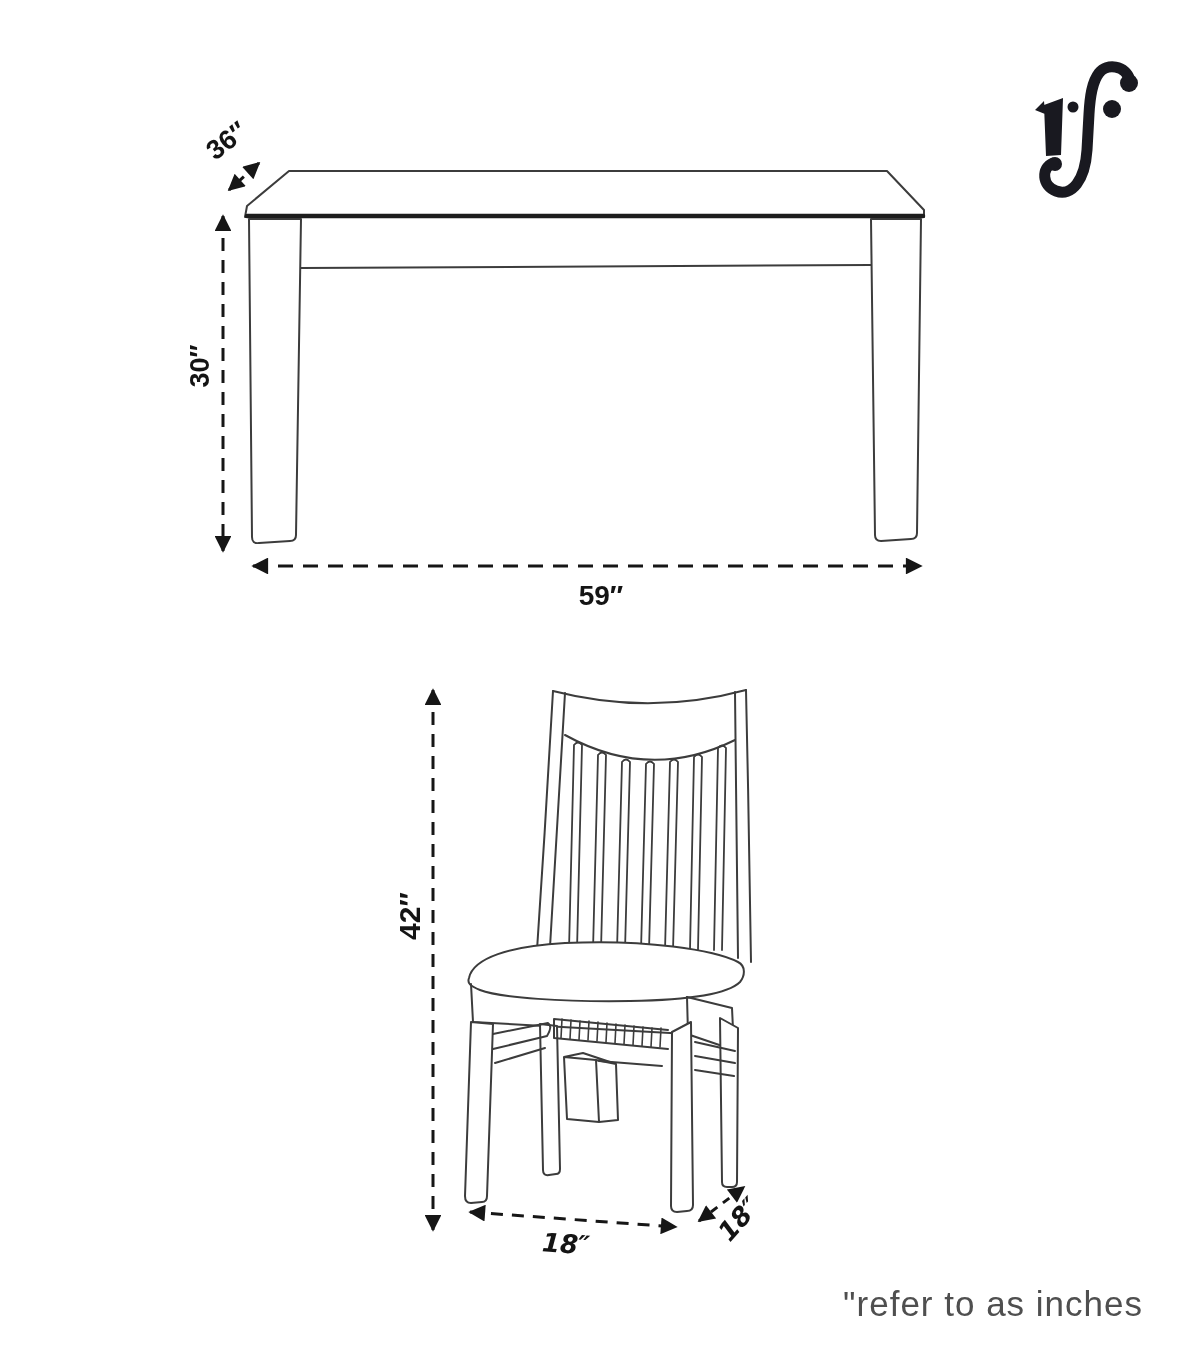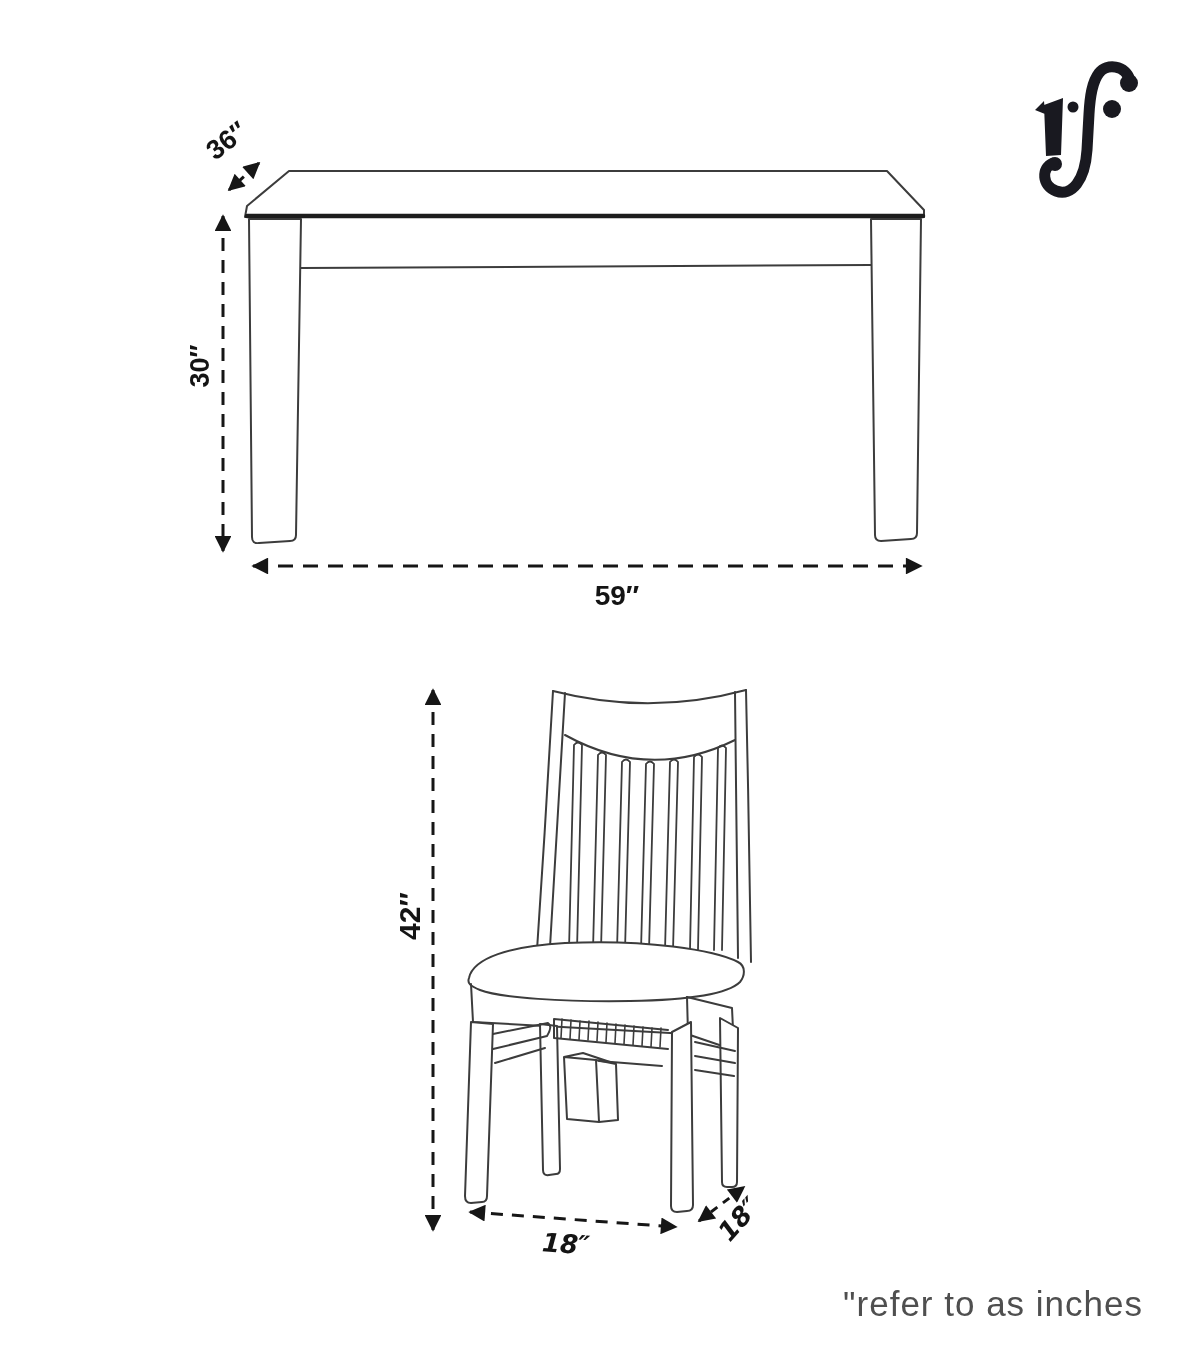--- a/index.html
+++ b/index.html
@@ -104,21 +104,21 @@
       <circle cx="101" cy="25" r="9"></circle>
       <circle cx="27" cy="106" r="7"></circle>
     </g>
     <path fill="none" stroke="#191920" stroke-width="11" stroke-linecap="round" d="M 102 22 C 97 7 79 5 71 15 C 64 24 62 38 61 56 L 59 92 C 57 122 44 139 28 133 C 14 128 13 110 25 105"></path>
   </svg>
 
   <div class="dim" style="left:227px;top:141px;font-size:27px;transform:translate(-50%,-50%) rotate(-38deg);">36″</div>
 
   <div class="dim" style="left:200px;top:366px;font-size:27px;transform:translate(-50%,-50%) rotate(-90deg);">30″</div>
 
-  <div class="dim" style="left:617px;top:596px;font-size:28px;">59″</div>
+  <div class="dim" style="left:601px;top:596px;font-size:28px;">59″</div>
 
   <div class="dim" style="left:410px;top:916px;font-size:30px;transform:translate(-50%,-50%) rotate(-90deg);">42″</div>
 
   <div class="dim it" style="left:566px;top:1244px;font-size:26px;transform:translate(-50%,-50%) rotate(4deg);">18″</div>
 
   <div class="dim it" style="left:739px;top:1219px;font-size:26px;transform:translate(-50%,-50%) rotate(-48deg);">18″</div>
 
   <div class="footnote" style="right:57px;top:1284px;">"refer to as inches</div>
 
 </div>

